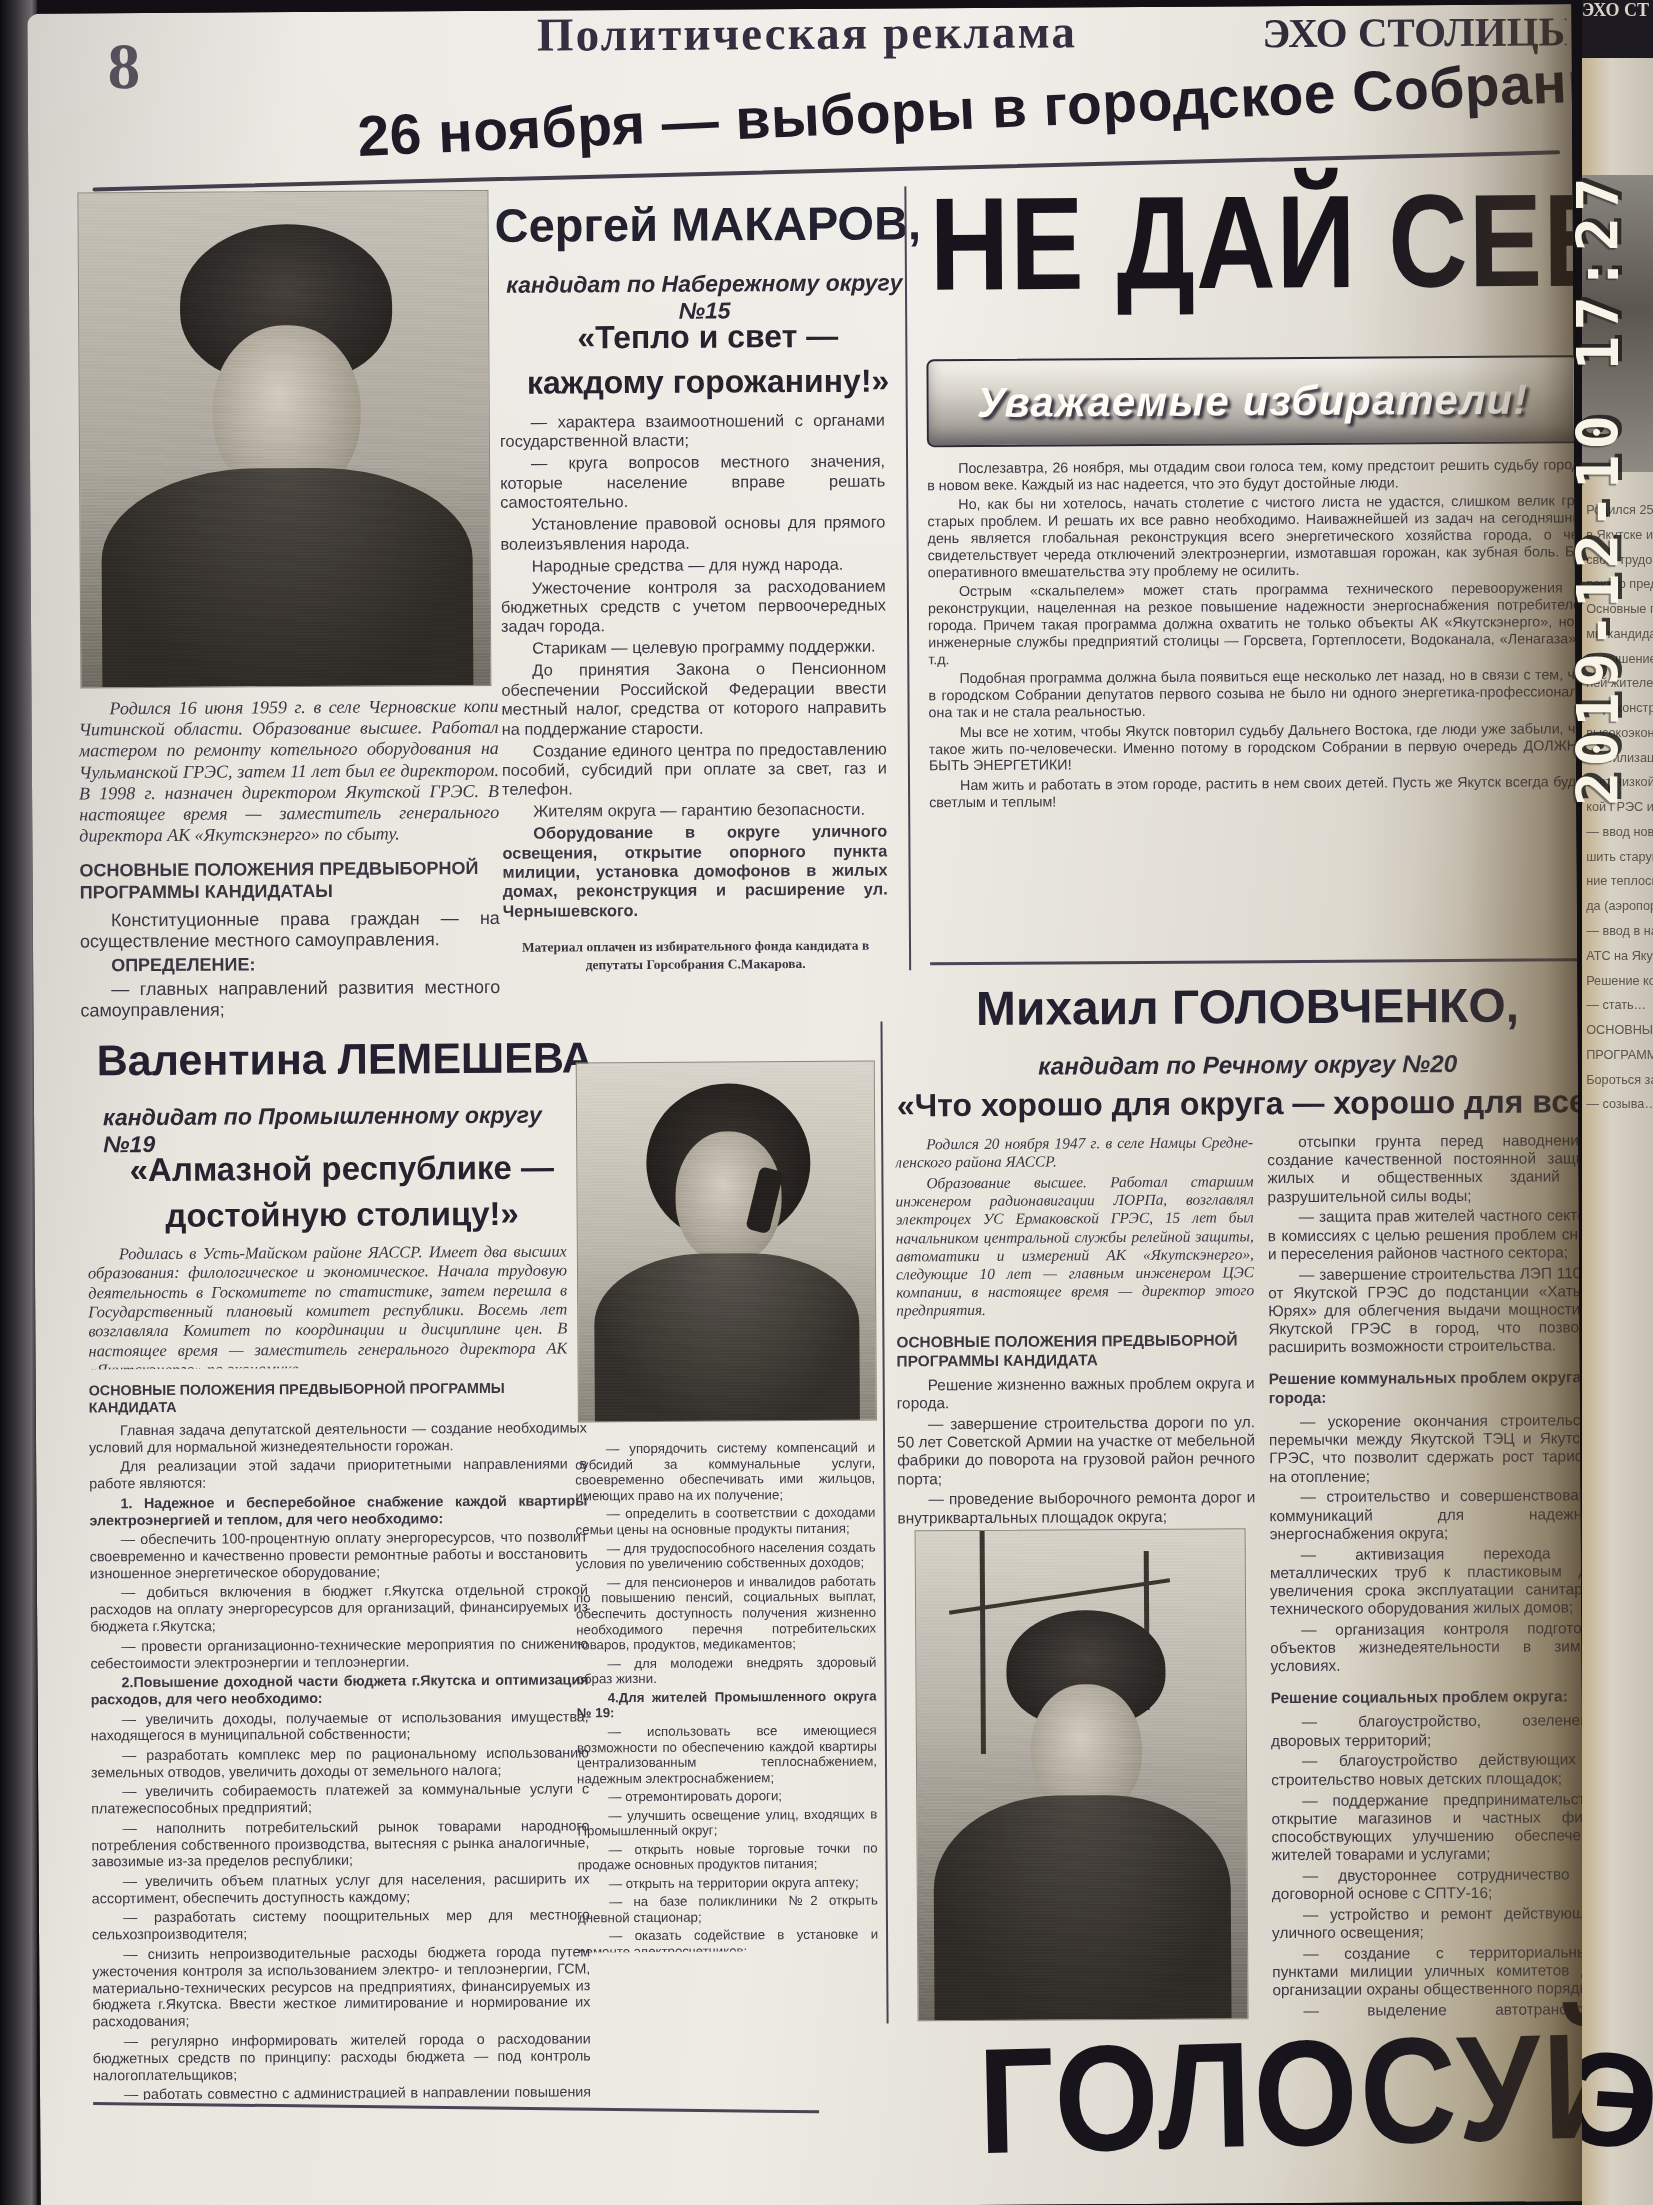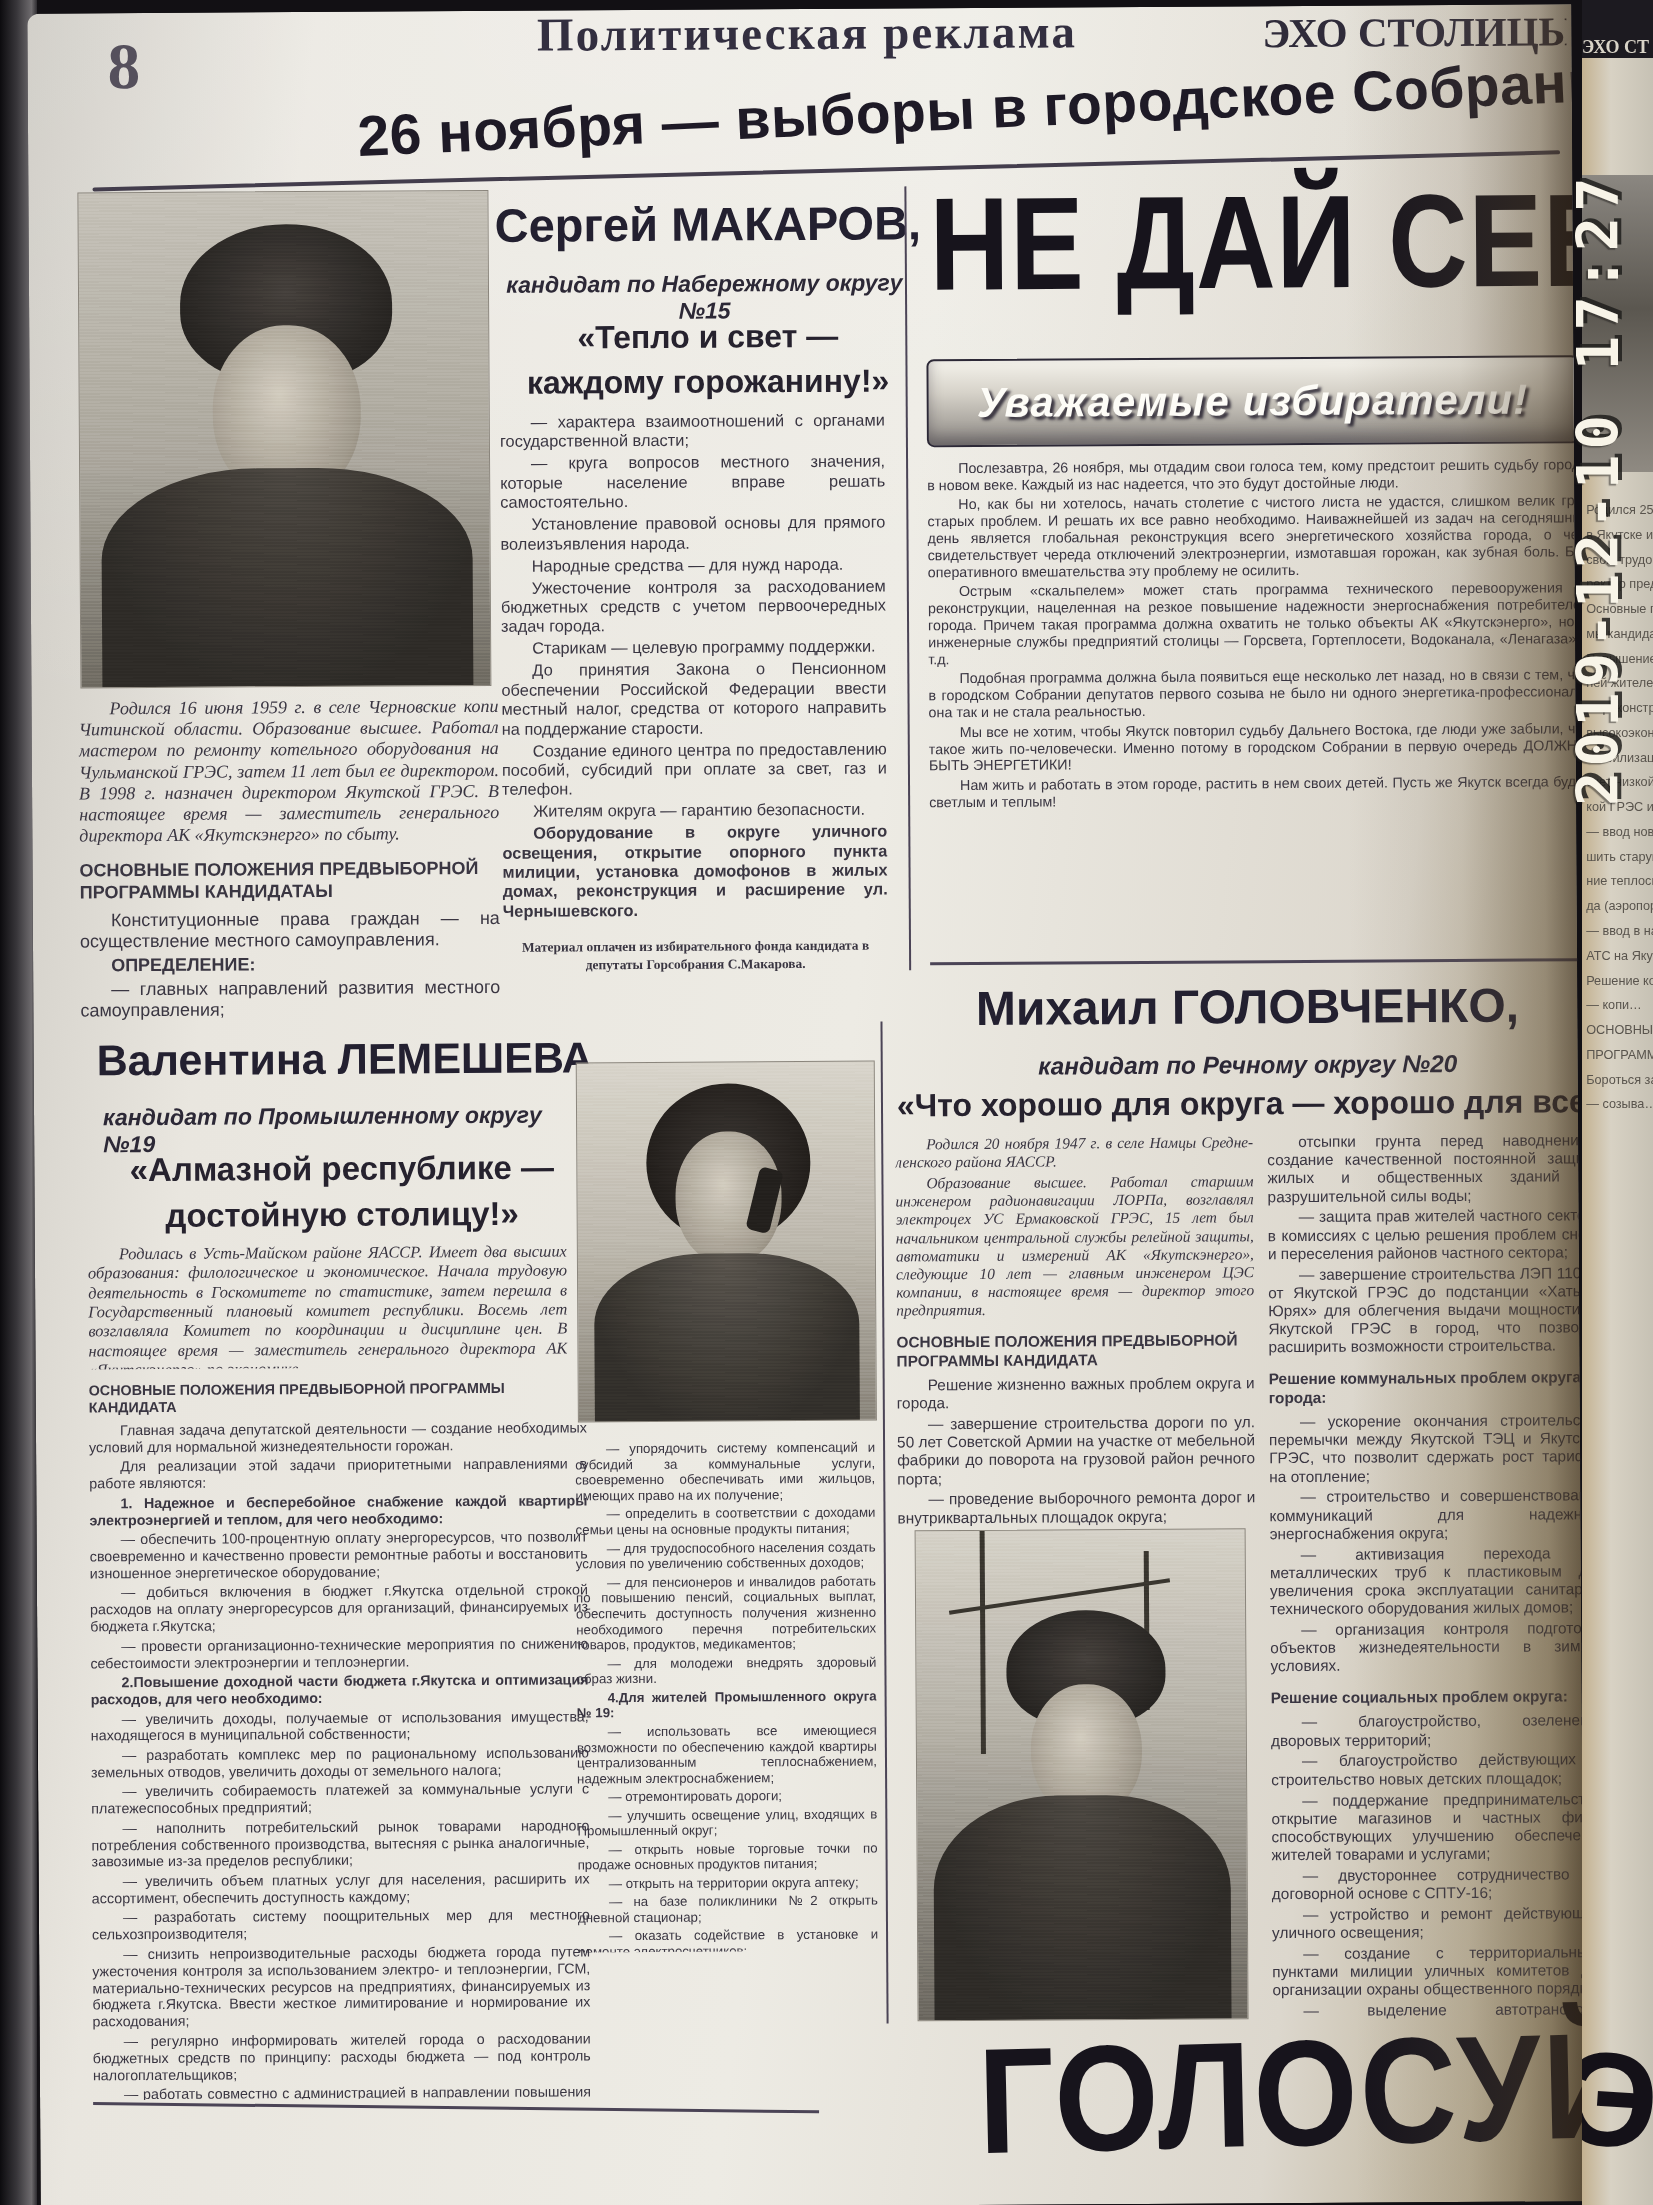--- a/index.html
+++ b/index.html
@@ -78,21 +78,21 @@
 
   
   .pr-photo{position:absolute;left:0;top:175px;width:72px;height:297px;
     background:linear-gradient(180deg,#8b8781 0%,#5b5750 45%,#8f8a82 100%);}
   .pr-frags{position:absolute;left:4.2px;top:498px;width:68px;font-size:12.7px;line-height:1.95;
     color:#59544d;white-space:nowrap;overflow:hidden;}
   .pr-big{position:absolute;left:-19px;top:2030px;font-size:133px;font-weight:bold;color:#141118;
     transform:rotate(4deg);white-space:nowrap;}
   .pr-mast{position:absolute;left:0;top:0;width:72px;height:58px;background:#1c1a20;color:#d9d4c8;
     font-family:"Liberation Serif",serif;font-weight:bold;font-size:18px;overflow:hidden;
-    display:flex;align-items:flex-end;}
+    display:flex;align-items:flex-start;}
 
   
   .timestamp{position:absolute;left:1565px;top:806px;width:753px;height:80px;
     transform:rotate(-90deg);transform-origin:0 0;z-index:60;
     font-family:"DejaVu Sans Mono",monospace;font-weight:bold;font-size:57px;letter-spacing:5.3px;
     color:#f8f4e8;text-shadow:3.7px 3.7px 0 rgba(32,30,28,.85),-1.6px -1.6px 1.1px rgba(32,30,28,.5);}
 </style>
 </head>
 <body>
 
@@ -285,21 +285,21 @@
         <div>стабилизации тари…</div>
         <div>счет низкой себ…</div>
         <div>кой ГРЭС и увели…</div>
         <div>— ввод ново…</div>
         <div>шить старую проб…</div>
         <div>ние теплоснабж…</div>
         <div>да (аэропорта, тех…</div>
         <div>— ввод в на…</div>
         <div>АТС на Якутской Г…</div>
         <div>Решение коммун…</div>
-        <div>— копи…</div>
+        <div>— стать…</div>
         <div>ОСНОВНЫЕ ПО…</div>
         <div>ПРОГРАММЫ КАН…</div>
         <div>Бороться за:</div>
         <div>— созыва…</div>
       </div>
     <div class="pr-big">ЭНЕ</div>
   </div>
 
   <div class="timestamp">2019-12-10 17:27</div>
 

